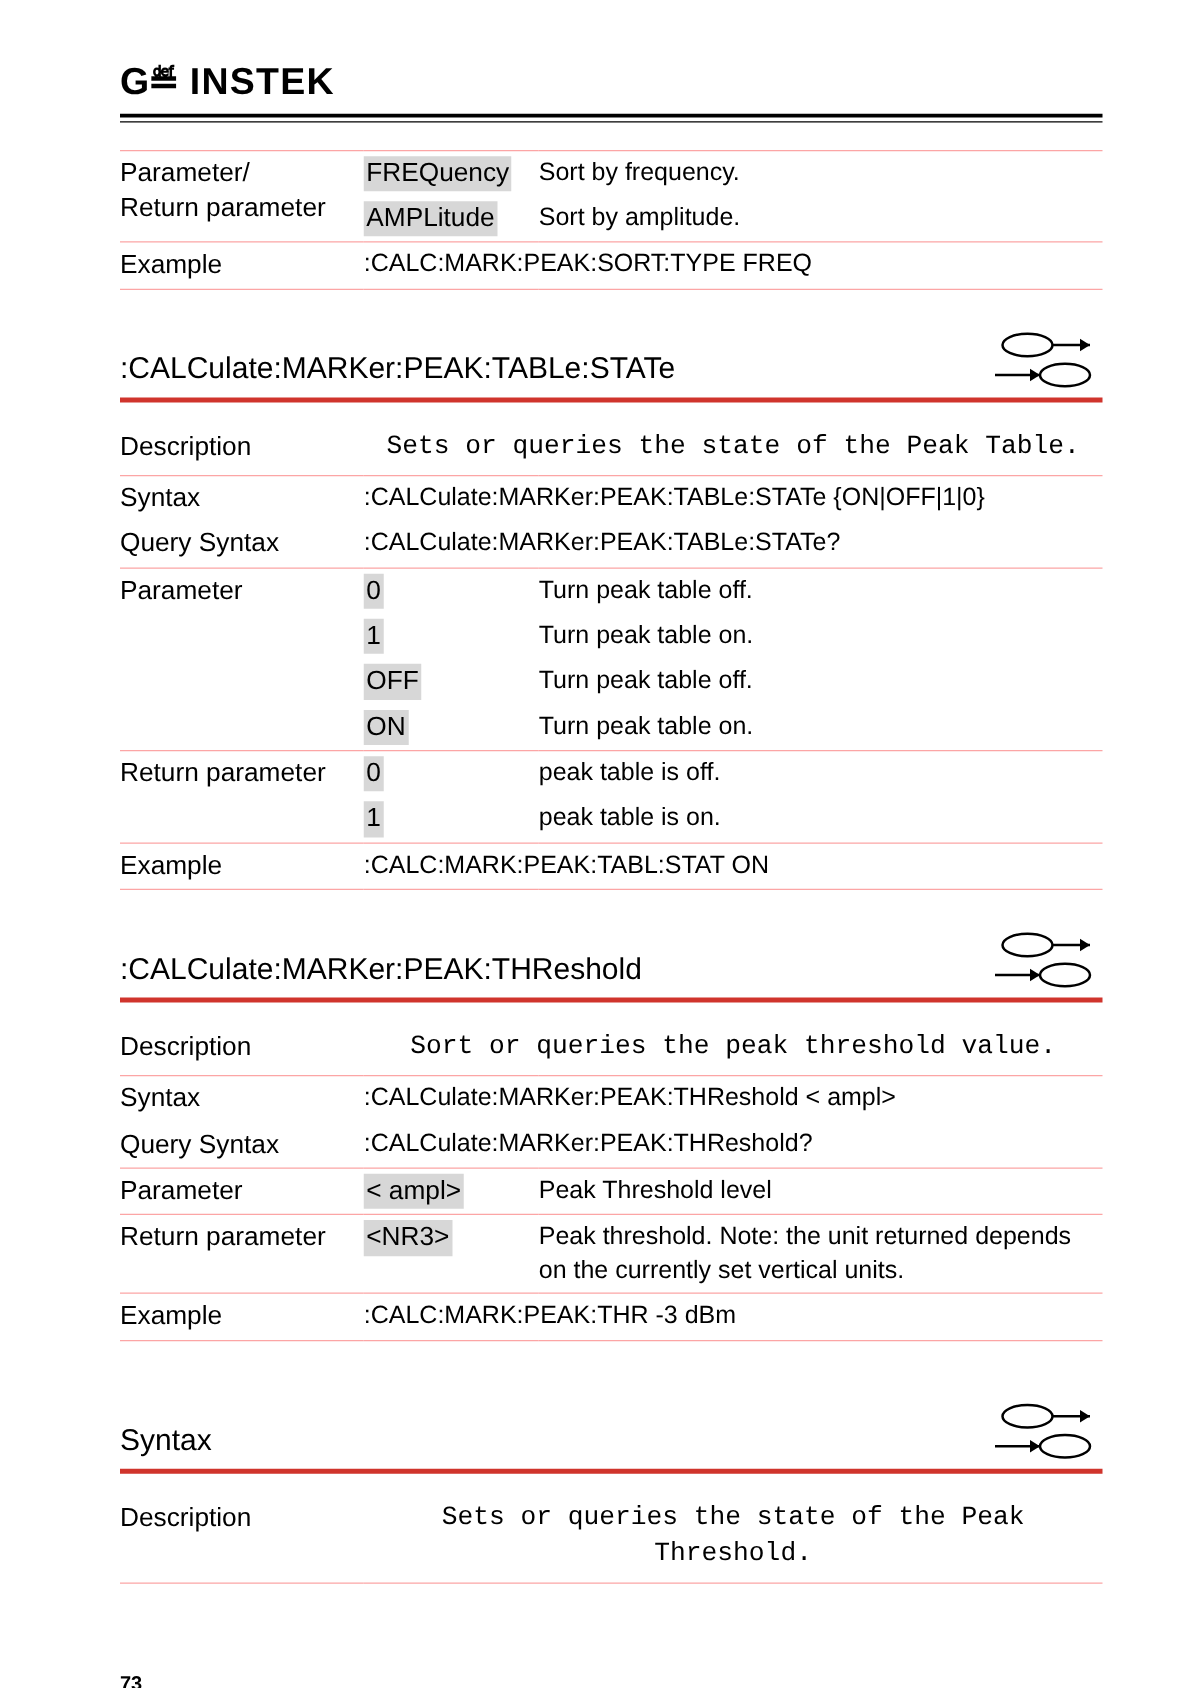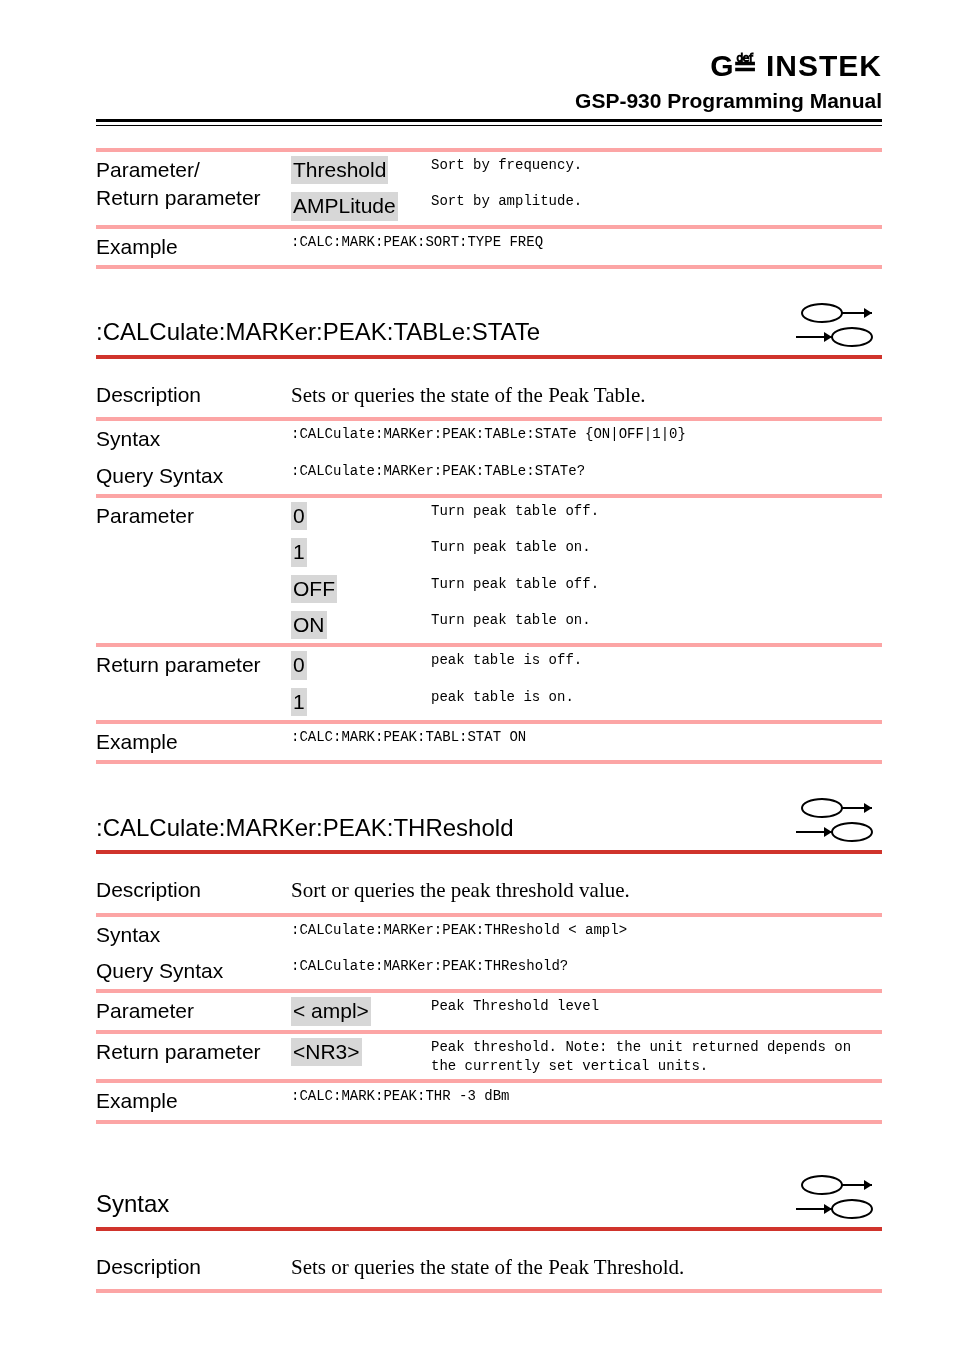--- a/index.html
+++ b/index.html
@@ -1,58 +1,57 @@
 <!DOCTYPE html>
 <html><head>
 <meta charset="utf-8">
 <style>
   * { box-sizing: border-box; margin: 0; padding: 0; }
   html, body { width: 954px; background: #fff; }
   body { font-family: Georgia, 'Times New Roman', serif; color: #000; padding: 46px 72px 40px 96px; font-size: 21px; line-height: 1.35; }
-  .header-row { display: flex; justify-content: space-between; align-items: flex-end; border-bottom: 3px solid #000; padding-bottom: 4px; margin-bottom: 3px; flex-direction: column; }
+  .header-row { display: flex; justify-content: space-between; align-items: flex-end; border-bottom: 3px solid #000; padding-bottom: 4px; margin-bottom: 3px; }
   .logo { font-family: Arial, Helvetica, sans-serif; font-weight: 900; font-size: 30px; letter-spacing: 1px; }
   .logo .gw { letter-spacing: -1px; }
   .doc-title { font-family: 'Trebuchet MS', Arial, sans-serif; font-weight: 700; font-size: 21px; }
   .top-thin { border-top: 1px solid #000; height: 0; margin-bottom: 22px; }
 
   .tbl { width: 100%; border-collapse: collapse; }
   .tbl td { vertical-align: top; padding: 4px 0; }
   .label-col { width: 195px; font-family: Arial, Helvetica, sans-serif; font-size: 21px; }
   .p-col { width: 140px; font-family: Arial, Helvetica, sans-serif; font-size: 21px; }
-  .v-col { font-family: Liberation Mono, monospace; font-size: 14px; }
+  .v-col { font-family: Liberation Sans, sans-serif; font-size: 20px; }
   .shade { background: #d7d7d7; display: inline-block; padding: 0 2px; }
-  .thin-rule { border-top: 4px solid #fca5a5; }
-  .serif { font-family: Liberation Serif, serif; }
+  .thin-rule { border-top: 1px solid #fca5a5; }
+  .serif { font-family: Liberation Mono, monospace; text-align: center; }
 
   .section-head { margin-top: 32px; display: flex; justify-content: space-between; align-items: flex-end; padding-bottom: 6px; }
   .section-head h2 { font-family: Arial, Helvetica, sans-serif; font-weight: 400; font-size: 24px; }
   .icons svg { display: block; }
   .red-rule { border-top: 4px solid #d0342c; margin-bottom: 14px; }
 
   .desc-row td { padding-top: 8px; padding-bottom: 8px; }
 
   .page-num { margin-top: 70px; font-family: Arial, Helvetica, sans-serif; font-weight: 900; font-size: 16px; }
 </style>
 </head>
 <body>
 
 <div class="header-row">
   <div class="logo"><span class="gw">G≝</span> INSTEK</div>
-  <div class="doc-title">GSP-930 Programming Manual</div>
 </div>
 <div class="top-thin"></div>
 
 <table class="tbl">
   <tbody>
       <tr class="thin-rule">
     <td class="label-col" rowspan="2">
       <span>Parameter/</span><br>
       <span>Return parameter</span>
     </td>
-    <td class="p-col"><span class="shade">Threshold</span></td>
+    <td class="p-col"><span class="shade">FREQuency</span></td>
     <td class="v-col">Sort by frequency.</td>
   </tr>
   <tr>
     <td class="p-col"><span class="shade">AMPLitude</span></td>
     <td class="v-col">Sort by amplitude.</td>
   </tr>
   <tr class="thin-rule">
     <td class="label-col">Example</td>
     <td class="v-col" colspan="2">:CALC:MARK:PEAK:SORT:TYPE FREQ</td>
   </tr>

